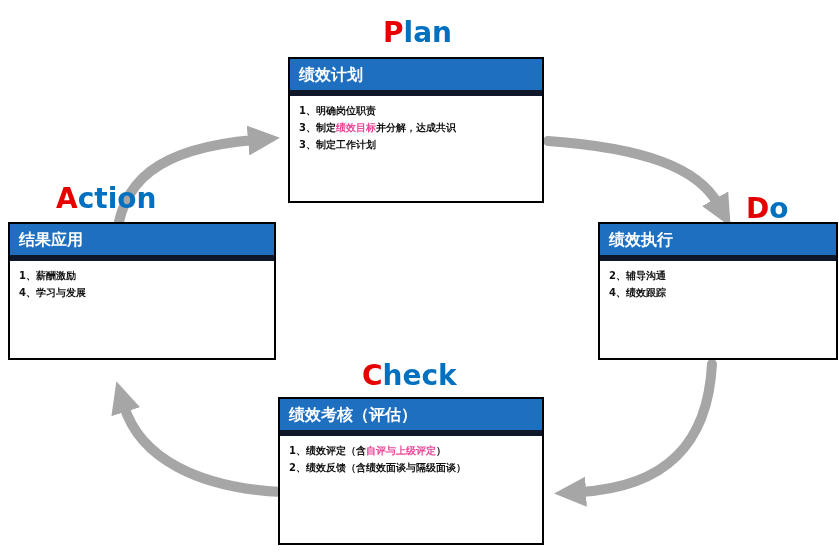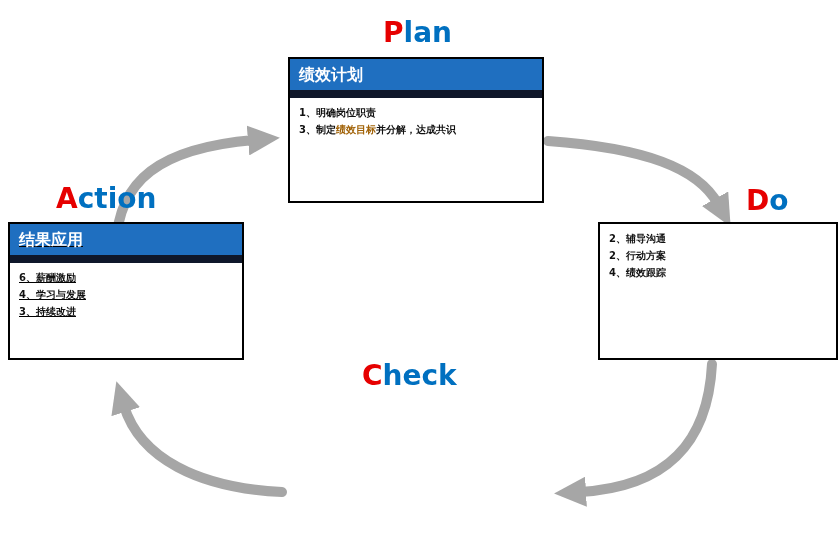--- a/index.html
+++ b/index.html
@@ -3,29 +3,29 @@
 <meta charset="utf-8">
 <style>
   html,body{margin:0;padding:0;}
   body{font-family:"DejaVu Sans","Liberation Sans",sans-serif;background:#ffffff;}
   .canvas{position:relative;width:839px;height:556px;background:#fff;overflow:hidden;}
   .arrows{position:absolute;left:0;top:0;z-index:1;}
   .stage-label{position:absolute;z-index:3;font-size:28px;font-weight:bold;white-space:nowrap;}
   .stage-label .first{color:#e60000;}
   .stage-label .rest{color:#0070c0;}
   .box{position:absolute;z-index:2;border:2px solid #000;background:#fff;box-sizing:border-box;}
-  .box-header{background:#1f6fc0;color:#fff;font-weight:bold;font-size:16px;padding:6px 9px;border-bottom:8px solid #0f172a;line-height:1.2;}
+  .box-header{background:#1f6fc0;color:#fff;font-weight:bold;font-size:16px;padding:6px 9px;border-bottom:6px solid #0f172a;line-height:1.2;}
   .box-body{padding:6px 9px;font-size:10px;font-weight:bold;color:#111;line-height:1.7;}
-  .red{color:#a16207;}
+  .red{color:#ec4899;}
   .box-plan{left:288px;top:57px;width:256px;min-height:146px;}
   .box-do{left:598px;top:222px;width:240px;min-height:138px;}
-  .box-action{left:8px;top:222px;width:236px;min-height:138px;text-decoration:underline;}
+  .box-action{left:8px;top:222px;width:268px;min-height:138px;}
   .box-check{left:278px;top:397px;width:266px;min-height:148px;}
   .label-plan{left:383px;top:16px;}
-  .label-do{left:746px;top:184px;text-align:center;}
+  .label-do{left:746px;top:192px;text-align:center;}
   .label-action{left:56px;top:182px;}
   .label-check{left:362px;top:359px;}
 </style>
 </head>
 <body>
 
 <div class="canvas">
 
   <svg class="arrows" width="839" height="556" viewBox="0 0 839 556">
     <defs>
@@ -54,46 +54,55 @@
 
   <div class="box box-plan">
     <div class="box-header">绩效计划</div>
     <div class="box-body">
       <div>
         <span>1、明确岗位职责</span>
       </div>
       <div>
         <span>3、制定</span><span class="red">绩效目标</span><span>并分解，达成共识</span>
       </div>
+      <div>
+        <span>3、制定工作计划</span>
+      </div>
     </div>
   </div>
 
   <div class="box box-do">
+    <div class="box-header">绩效执行</div>
     <div class="box-body">
       <div>
         <span>2、辅导沟通</span>
-      </div>
-      <div>
-        <span>2、行动方案</span>
       </div>
       <div>
         <span>4、绩效跟踪</span>
       </div>
     </div>
   </div>
 
   <div class="box box-action">
     <div class="box-header">结果应用</div>
     <div class="box-body">
       <div>
-        <span>6、薪酬激励</span>
+        <span>1、薪酬激励</span>
       </div>
       <div>
         <span>4、学习与发展</span>
       </div>
+    </div>
+  </div>
+
+  <div class="box box-check">
+    <div class="box-header">绩效考核（评估）</div>
+    <div class="box-body">
       <div>
-        <span>3、持续改进</span>
+        <span>1、绩效评定（含</span><span class="red">自评与上级评定</span><span>）</span>
+      </div>
+      <div>
+        <span>2、绩效反馈（含绩效面谈与隔级面谈）</span>
       </div>
     </div>
   </div>
 
-
 </div>
 
 </body></html>

